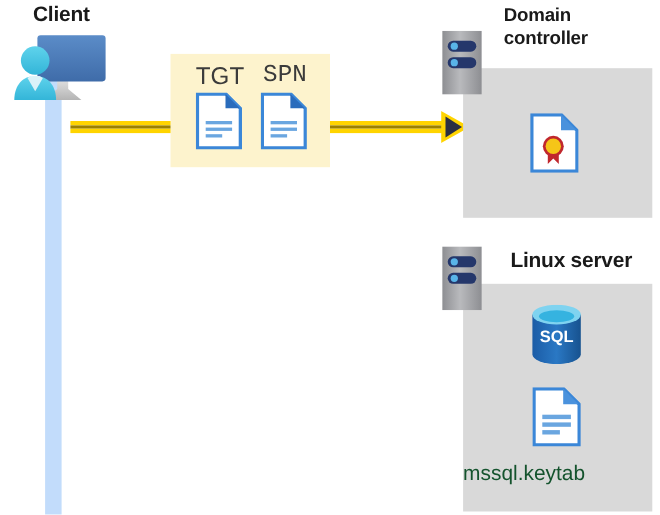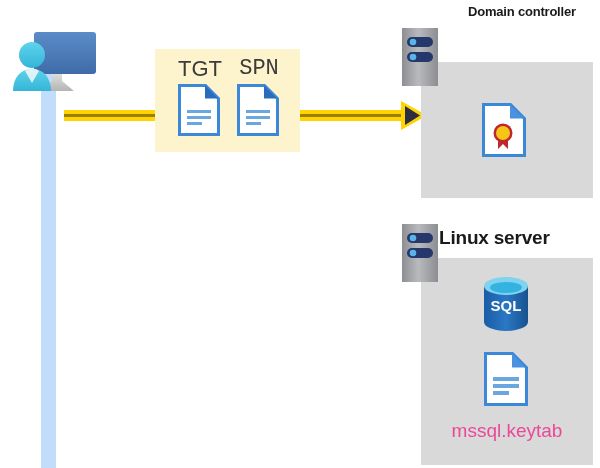--- a/index.html
+++ b/index.html
@@ -26,35 +26,35 @@
     font-weight: bold;
     color: #1a1a1a;
     letter-spacing: -0.2px;
     line-height: 1.22;
   }
   .label-client {
     left: 30px; top: 2px;
     font-size: 19px;
   }
   .label-dc {
-    left: 468px; top: 4px;
-    font-size: 13px;
+    left: 458px; top: 4px;
+    font-size: 17px;
     width: 130px;
   }
   .label-linux {
-    left: 439px; top: 226px;
+    left: 464px; top: 226px;
     font-size: 19px;
     white-space: nowrap;
   }
   .file-caption {
     left: 421px; top: 420px;
     width: 172px;
-    text-align: center;
+    text-align: left;
     font-size: 19px;
-    color: #ec4899;
+    color: #14532d;
   }
   .doc-tag {
     font-size: 22px;
     color: #3b3b3b;
     text-align: center;
     width: 52px;
   }
   .tag-tgt { left: 174px; top: 56px; }
   .tag-spn { left: 233px; top: 56px; font-family: Liberation Mono, monospace; }
 
@@ -109,20 +109,21 @@
   .doc-spn  { left: 237px; top: 84px;  width: 42px; height: 52px; }
   .doc-cert { left: 482px; top: 103px; width: 44px; height: 54px; }
   .doc-key  { left: 484px; top: 352px; width: 44px; height: 54px; }
   .sql-icon { left: 481px; top: 277px; width: 50px; height: 54px; }
 </style>
 </head>
 <body>
 
 <div id="diagram">
 
+  <div class="abs label-client title-label">Client</div>
 
   <div class="abs lifeline"></div>
 
   <svg class="abs client-icon" viewBox="0 0 92 72">
     <defs>
       <linearGradient id="monGrad" x1="0" y1="0" x2="0" y2="1">
         <linearGradient></linearGradient>
         <stop offset="0%" stop-color="#5b8cc8"></stop>
         <stop offset="100%" stop-color="#3f6ca9"></stop>
       </linearGradient>

